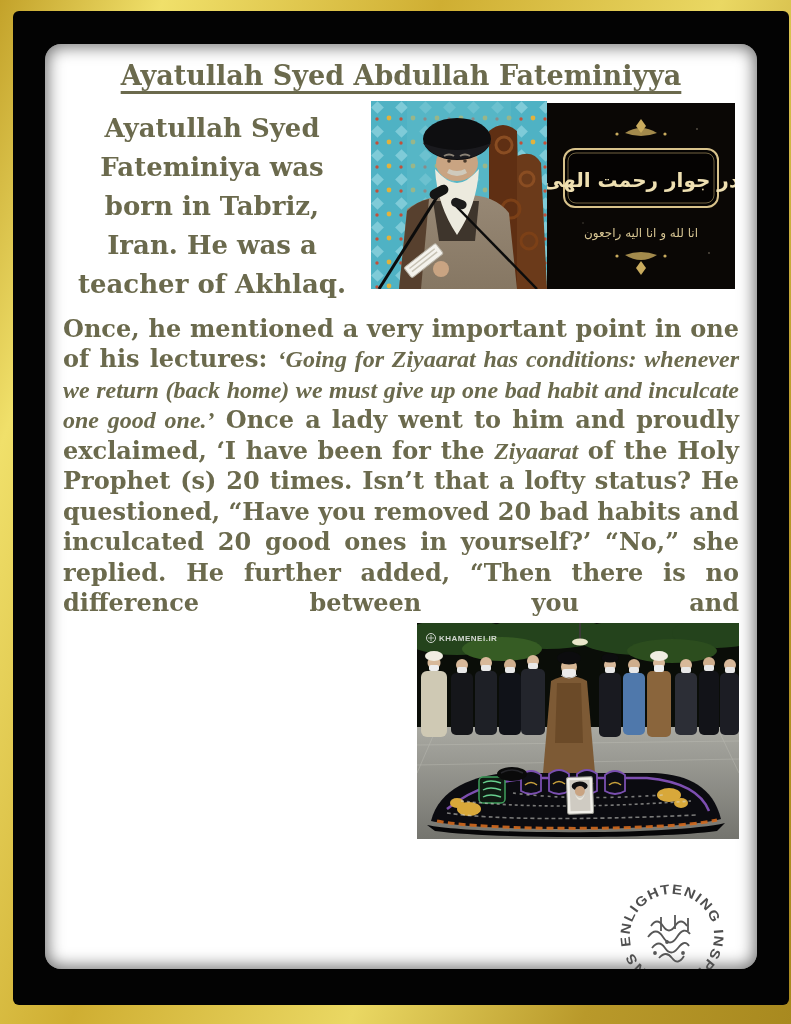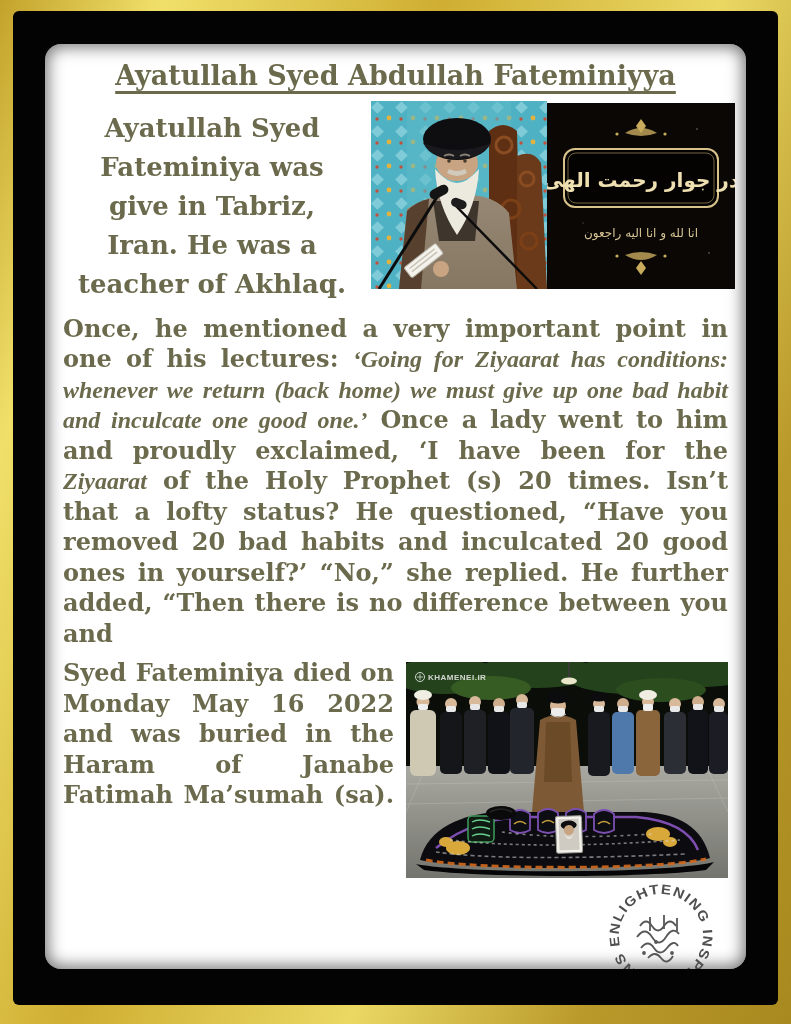--- a/index.html
+++ b/index.html
@@ -1,19 +1,19 @@
 <!DOCTYPE html>
 <html><head>
 <meta charset="utf-8">
 <style>
   html,body{margin:0;padding:0;background:#ffffff;}
   .gold-frame{
     box-sizing:border-box;width:791px;height:1024px;
     background:linear-gradient(110deg,#c3a22a 0%,#f0e06a 14%,#cfae32 38%,#ead863 62%,#b9992a 82%,#a8891f 100%);
-    padding:11px 13px 19px 13px;
+    padding:11px 2px 19px 13px;
   }
   .black-frame{
     box-sizing:border-box;width:100%;height:100%;
     background:#030303;border-radius:6px;
     padding:33px 32px 36px 32px;
   }
   .content{
     box-sizing:border-box;position:relative;width:100%;height:100%;
     background:#ffffff;border-radius:16px;overflow:hidden;
     box-shadow:inset 0 0 16px 3px rgba(0,0,0,0.55);
@@ -48,21 +48,21 @@
 
 <div class="gold-frame">
   <div class="black-frame">
     <div class="content">
 
       <h1 class="title">Ayatullah Syed Abdullah Fateminiyya</h1>
 
       <div class="top-row">
         <div class="intro">Ayatullah Syed
 Fateminiya was
-give in Tabriz,
+born in Tabriz,
 Iran. He was a
 teacher of Akhlaq.</div>
 
         <svg class="photo-portrait" width="176" height="188" viewBox="0 0 176 188">
           <defs>
             <pattern id="tiles" width="24" height="24" patternUnits="userSpaceOnUse">
               <rect width="24" height="24" fill="#4fb2c4"></rect>
               <rect x="2" y="2" width="9" height="9" fill="#7fcbd8" transform="rotate(45 6.5 6.5)"></rect>
               <circle cx="18" cy="17" r="2.4" fill="#e2b23c"></circle>
               <circle cx="6" cy="18" r="1.7" fill="#c2503a"></circle>
@@ -276,21 +276,20 @@
                 <path d="M158,171 q5,8 10,0 q-2,6 -5,6 q-3,0 -5,-6 z" fill="#e8e6dc"></path>
               </g>
             </g>
             <g opacity="0.85">
               <circle cx="14" cy="15" r="4.5" fill="none" stroke="#f0f0f0" stroke-width="1"></circle>
               <path d="M11,15 h6 M14,12 v6" stroke="#f0f0f0" stroke-width="0.8"></path>
               <text x="22" y="18" class="wm-text" font-size="8" font-weight="bold" fill="#f0f0f0" letter-spacing="0.5">KHAMENEI.IR</text>
             </g>
           </svg>
 
-          <p class="p2">Syed Fateminiya died on Monday May 16 2022 and was buried in the Haram of Janabe Fatimah Ma’sumah (sa).</p>
         </div>
       </div>
 
       <svg class="stamp" width="110" height="110" viewBox="0 0 110 110">
         <defs>
           <path id="stamp-circle" d="M 13,55 A 42,42 0 1 1 97,55 A 42,42 0 1 1 13,55"></path>
         </defs>
         <text font-family="Liberation Sans, sans-serif" font-size="13.5" font-weight="bold" fill="#4f4f4f" letter-spacing="1.2" transform="rotate(-14 55 55)">
           <textPath href="#stamp-circle" textLength="258" lengthAdjust="spacingAndGlyphs">ENLIGHTENING INSPIRATIONS </textPath>
         </text>

